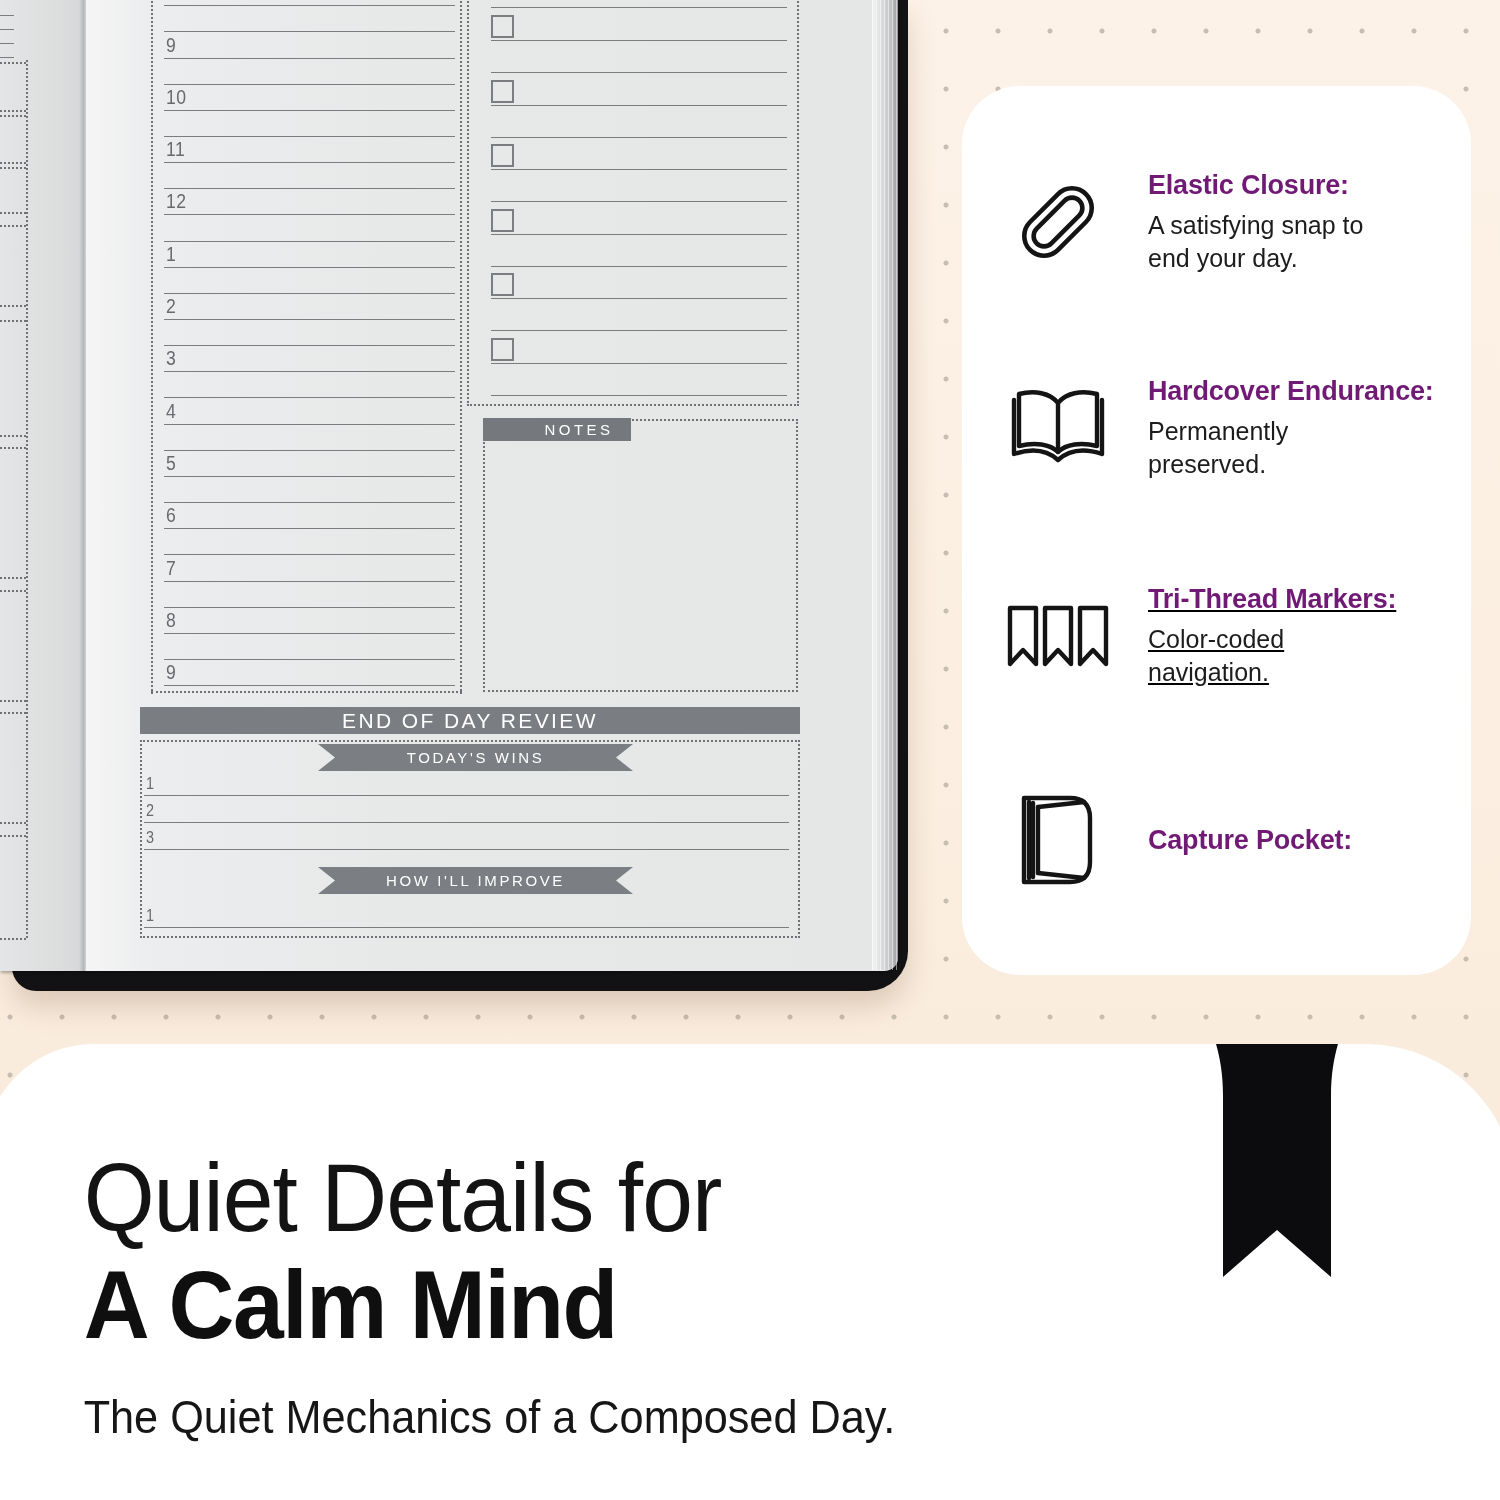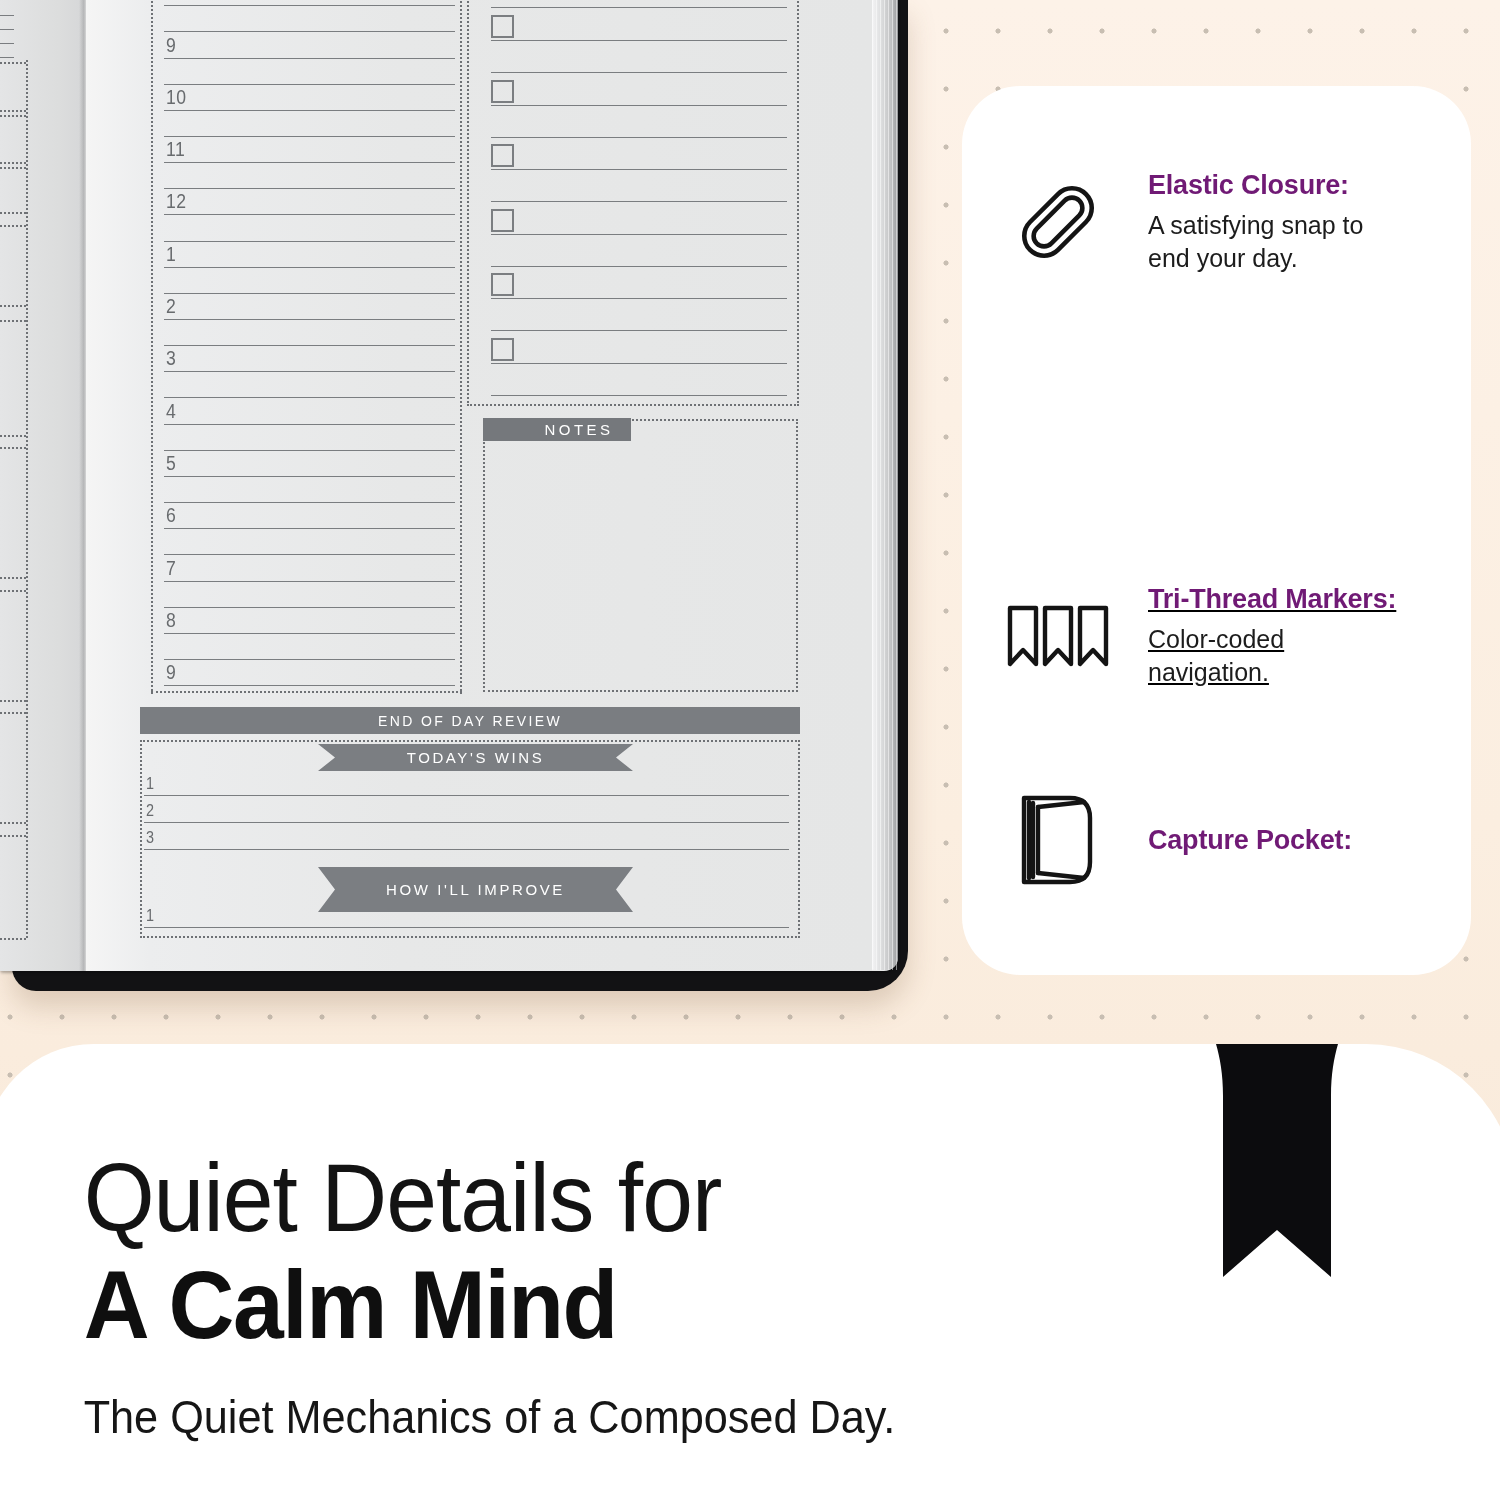--- a/index.html
+++ b/index.html
@@ -29,21 +29,21 @@
          background:linear-gradient(90deg,#f5f5f5 0%,#ecedee 8%,#e7e8e8 40%,#e5e6e6 100%);}
   .hline{position:absolute;height:0;border-top:1.6px solid #7a7d80;}
   .v-dots{position:absolute;width:0;border-left:2px dotted #6e7175;}
   .h-dots{position:absolute;height:0;border-top:2px dotted #6e7175;}
   .hour-num{position:absolute;font-size:20px;height:24px;line-height:24px;color:#686b6e;
          letter-spacing:.5px;transform:scaleX(.88);transform-origin:left bottom;}
   .checkbox{position:absolute;width:19px;height:19px;border:2.5px solid #7b7e81;background:rgba(0,0,0,0);}
   .gray-label{position:absolute;background:#75787c;color:#fff;display:flex;align-items:center;justify-content:center;
          font-size:15px;letter-spacing:3.5px;padding-left:44px;}
   .banner{position:absolute;background:#7a7d81;color:#fff;display:flex;align-items:center;justify-content:center;
-         font-size:14px;letter-spacing:2.4px;}
+         font-size:21px;letter-spacing:2.4px;}
   .ribbon{position:absolute;background:#7b7e82;color:#fff;display:flex;align-items:center;justify-content:center;
          font-size:15px;letter-spacing:2.6px;
          clip-path:polygon(0 0,100% 0,calc(100% - 17px) 50%,100% 100%,0 100%,17px 50%);}
   .dotted-box{position:absolute;border:2px dotted #6e7175;}
   .rev-num{position:absolute;font-size:16px;color:#686b6e;height:20px;line-height:20px;
          transform:scaleX(.9);transform-origin:left bottom;}
   
   #feature-card{position:absolute;left:962px;top:86px;width:509px;height:889px;background:#fff;border-radius:58px;}
   .feat{position:absolute;left:42px;width:445px;min-height:116px;display:flex;align-items:center;gap:36px;}
   .feat-icon-box{width:108px;display:flex;align-items:center;justify-content:center;flex:0 0 auto;}
@@ -176,21 +176,21 @@
       <div class="dotted-box" style="left:54px;top:740px;width:660px;height:198px;box-sizing:border-box;"></div>
       <div class="ribbon" style="left:232px;top:744px;width:315px;height:27px;">TODAY'S WINS</div>
       <div id="wins-lines">
           <div class="rev-num" style="left: 60px; top: 774px;">1</div>
           <div class="hline" style="left: 58px; top: 795px; width: 645px;"></div>
           <div class="rev-num" style="left: 60px; top: 801px;">2</div>
           <div class="hline" style="left: 58px; top: 822px; width: 645px;"></div>
           <div class="rev-num" style="left: 60px; top: 828px;">3</div>
           <div class="hline" style="left: 58px; top: 849px; width: 645px;"></div>
         </div>
-      <div class="ribbon" style="left:232px;top:867px;width:315px;height:45px;">HOW I'LL IMPROVE</div>
+      <div class="ribbon" style="left:232px;top:867px;width:315px;height:27px;">HOW I'LL IMPROVE</div>
       <div id="improve-lines">
           <div class="rev-num" style="left: 60px; top: 906px;">1</div>
           <div class="hline" style="left: 58px; top: 927px; width: 645px;"></div>
         </div>
     </div>
   </div>
 
   <div id="feature-card">
 
     <div class="feat" style="top:78px;">
@@ -201,20 +201,33 @@
             <rect x="21" y="40" width="58" height="20" rx="10"></rect>
           </g>
         </svg>
       </div>
       <div>
         <div class="feat-title">Elastic Closure:</div>
         <div class="feat-desc">A satisfying snap to end your day.</div>
       </div>
     </div>
 
+    <div class="feat" style="top:284px;">
+      <div class="feat-icon-box">
+        <svg width="106" height="88" viewBox="0 0 106 88">
+          <path d="M9,16 L9,70 C27,64 42,66 53,76 C64,66 79,64 97,70 L97,16"></path>
+          <path d="M53,19 C45,9 30,6 14,10 L14,62 C30,58 45,60 53,68 C61,60 76,58 92,62 L92,10 C76,6 61,9 53,19 Z"></path>
+          <line x1="53" y1="19" x2="53" y2="68"></line>
+        </svg>
+      </div>
+      <div>
+        <div class="feat-title">Hardcover Endurance:</div>
+        <div class="feat-desc">Permanently preserved.</div>
+      </div>
+    </div>
 
     <div class="feat" style="top:492px;text-decoration:underline;">
       <div class="feat-icon-box">
         <svg width="104" height="62" viewBox="0 0 104 62">
           <path d="M4,3 H30 V59 L17,45 L4,59 Z"></path>
           <path d="M39,3 H65 V59 L52,45 L39,59 Z"></path>
           <path d="M74,3 H100 V59 L87,45 L74,59 Z"></path>
         </svg>
       </div>
       <div>

